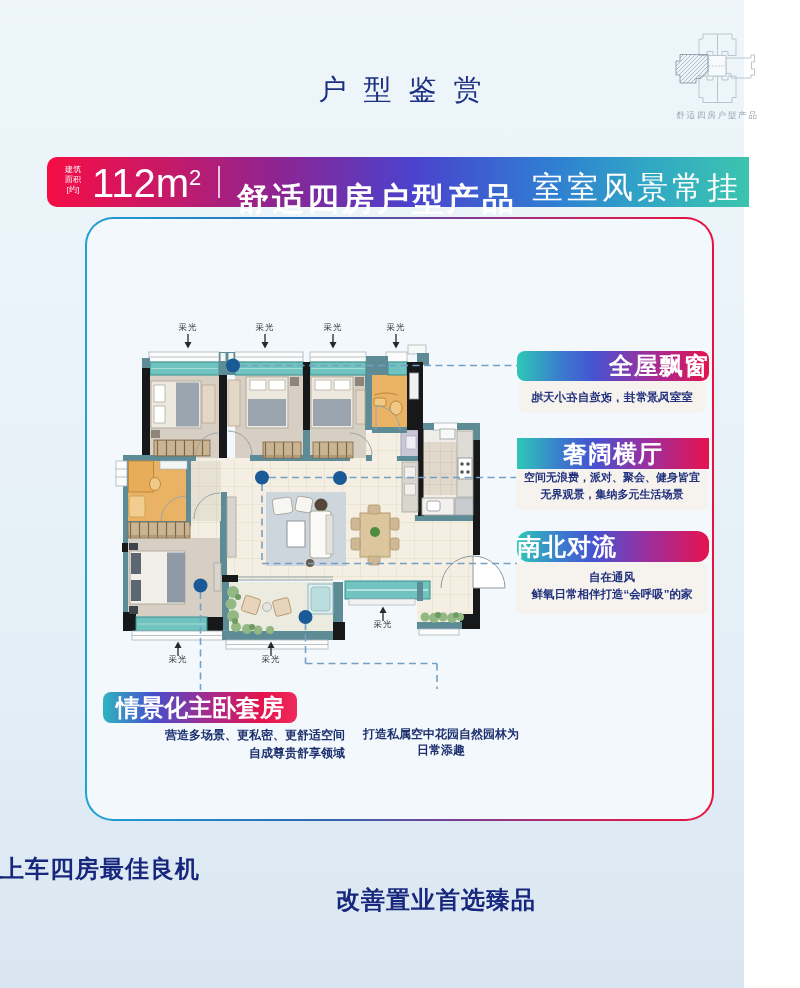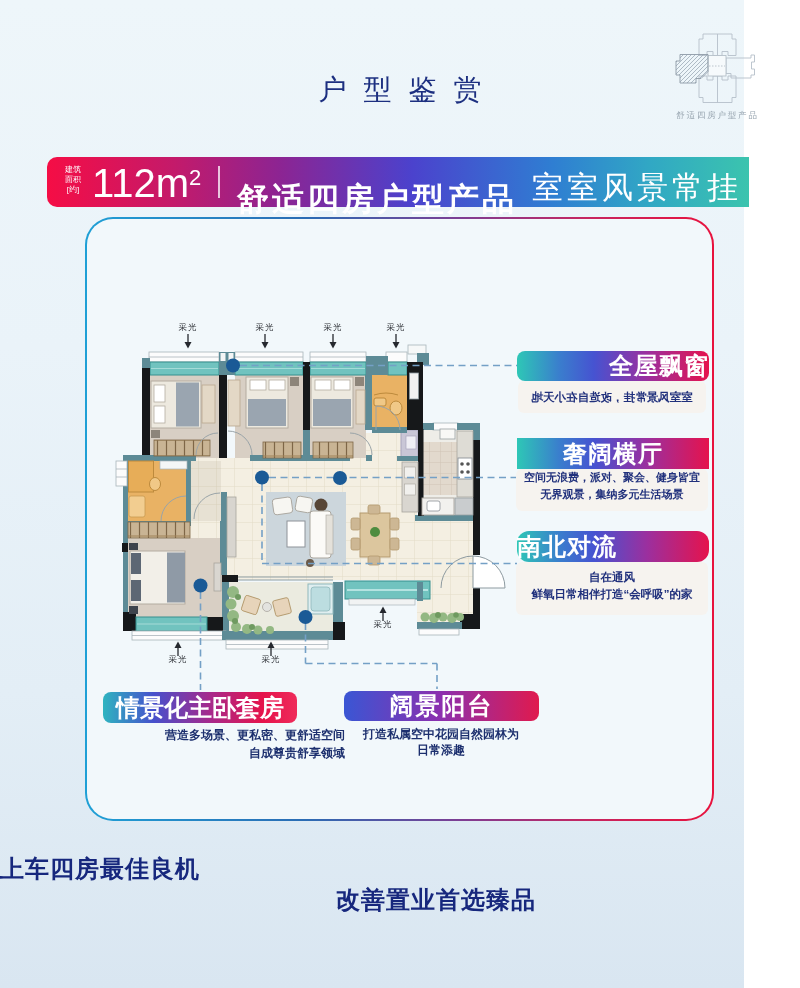--- a/index.html
+++ b/index.html
@@ -507,23 +507,20 @@
 
   <div class="abs" style="left:516px;top:562px;width:192px;height:53px;border-radius:6px;background:#f6f3ef;
       color:#20307c;font-size:11.5px;font-weight:bold;text-align:center;line-height:17px;padding-top:7px;box-sizing:border-box;white-space:nowrap;">自在通风<br>鲜氧日常相伴打造“会呼吸”的家</div>
 
   <div class="abs" style="left:103px;top:692px;width:194px;height:31px;border-radius:8px;
       background:linear-gradient(90deg,#2fb4c0 0%,#4650cc 26%,#a62a8c 55%,#e5134b 82%,#ef2b5a 100%);
       color:#fff;font-size:24px;font-weight:bold;text-align:center;line-height:31px;">情景化主卧套房</div>
 
   <div class="abs" style="left:55px;top:726px;width:290px;color:#1c2f6e;font-size:12px;font-weight:bold;text-align:right;line-height:18px;white-space:nowrap;">营造多场景、更私密、更舒适空间<br>自成尊贵舒享领域</div>
 
-  <div class="abs" style="left:344px;top:691px;width:195px;height:30px;border-radius:8px;
-      background:linear-gradient(90deg,#3a56d4 0%,#8c2fae 50%,#e01a4e 100%);
-      color:#fff;font-size:24px;font-weight:bold;text-align:center;line-height:30px;letter-spacing:2px;">阔景阳台</div>
 
   <div class="abs" style="left:296px;top:726px;width:290px;color:#1c2f6e;font-size:12px;font-weight:bold;text-align:center;line-height:16px;white-space:nowrap;">打造私属空中花园自然园林为<br>日常添趣</div>
 
   <div class="abs" style="left:0;top:853px;width:800px;text-align:left;font-size:24px;font-weight:bold;color:#16277d;letter-spacing:1px;">上车四房最佳良机</div>
 
   <div class="abs" style="left:0;top:884px;width:800px;text-align:center;font-size:24px;font-weight:bold;color:#16277d;letter-spacing:1px;padding-left:36px;">改善置业首选臻品</div>
 
 </div>
 
 </body></html>

